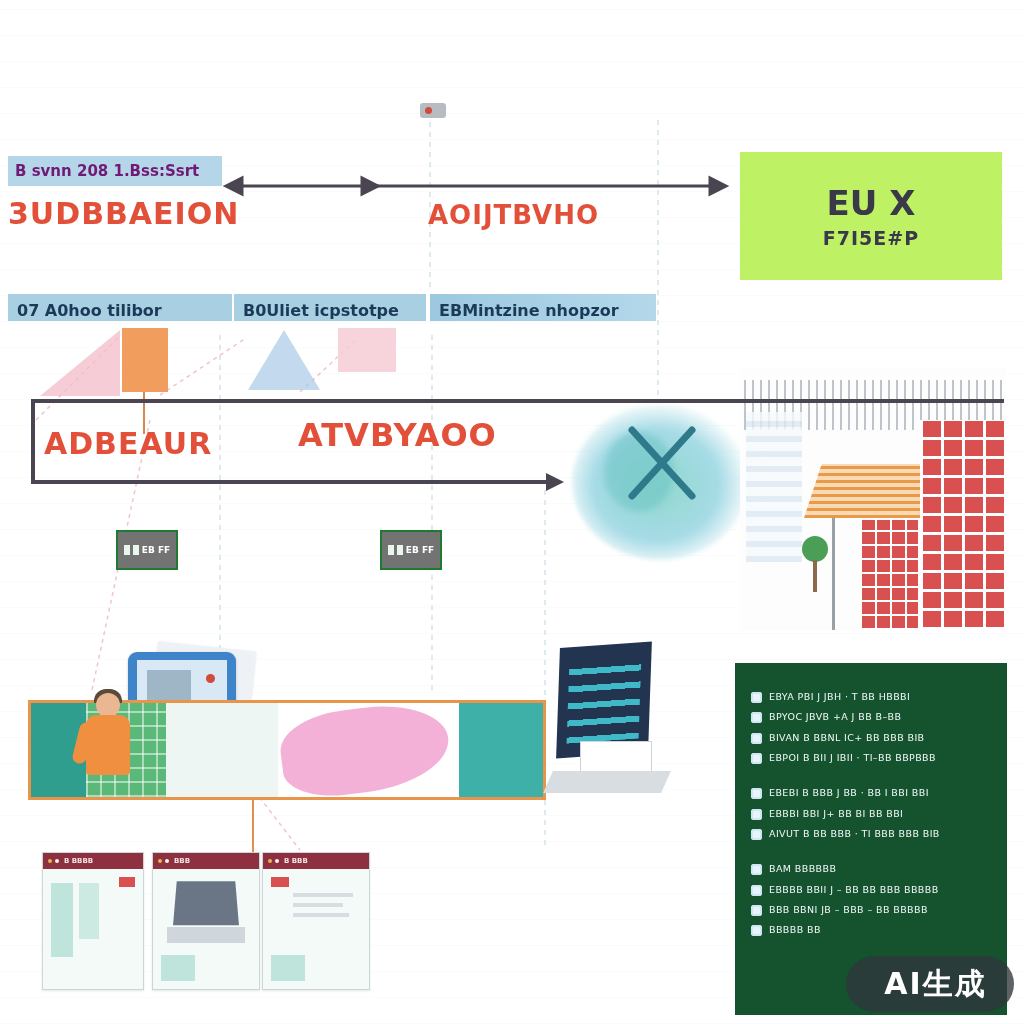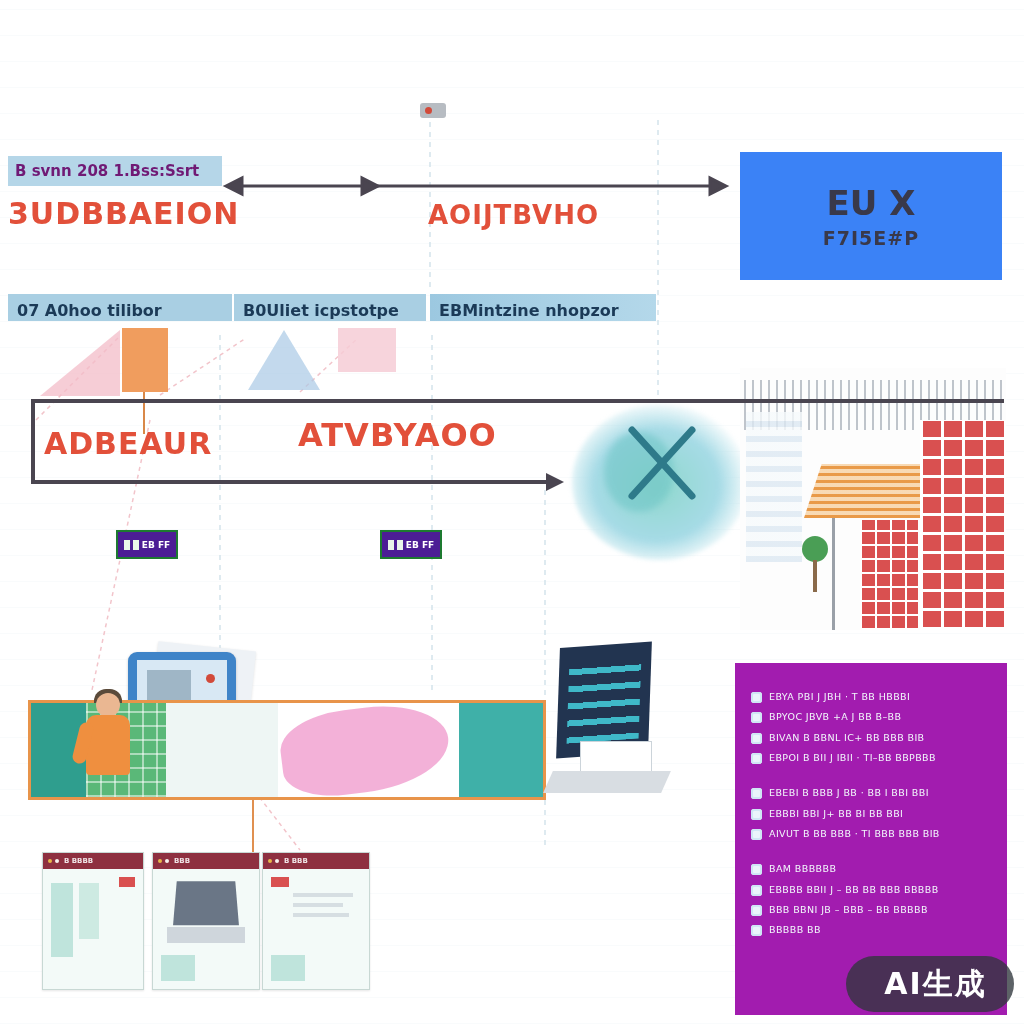--- a/index.html
+++ b/index.html
@@ -32,21 +32,21 @@
   .label-top{
     left:8px;top:156px;width:214px;height:30px;background:#b5d6e8;
     font-size:15px;font-weight:700;color:#701a75;line-height:30px;padding-left:7px;box-sizing:border-box;
     white-space:nowrap;overflow:hidden;
   }
   .term{font-weight:800;color:#e2503a;white-space:nowrap;}
   .term-left{left:8px;top:196px;font-size:30px;letter-spacing:1px;}
   .term-mid{left:428px;top:200px;font-size:26px;letter-spacing:1px;}
 
   .orange-box{
-    left:740px;top:152px;width:262px;height:128px;background:#3b82f6;
+    left:740px;top:152px;width:262px;height:128px;background:#bef264;
     display:flex;flex-direction:column;align-items:center;justify-content:center;gap:4px;
   }
   .orange-box .l1{font-size:34px;font-weight:800;color:#39394a;}
   .orange-box .l2{font-size:19px;font-weight:800;color:#39394a;letter-spacing:1px;}
 
   
   .cat-bar{
     top:294px;height:27px;background:#a9cfe3;font-size:16px;font-weight:700;color:#1b3a57;
     line-height:34px;padding-left:9px;box-sizing:border-box;white-space:nowrap;overflow:hidden;
   }
@@ -89,21 +89,21 @@
                      repeating-linear-gradient(90deg,#ffffff 0 3px,transparent 3px 21px);}
   .red-band2{left:120px;top:152px;width:58px;height:110px;background-color:#d95050;
     background-image:repeating-linear-gradient(0deg,#ffffff 0 2px,transparent 2px 14px),
                      repeating-linear-gradient(90deg,#ffffff 0 2px,transparent 2px 15px);}
   .tree-top{left:62px;top:168px;width:26px;height:26px;background:#4a9e55;border-radius:50%;}
   .tree-trunk{left:73px;top:192px;width:4px;height:32px;background:#8a6a4a;}
   .pole{left:92px;top:150px;width:3px;height:112px;background:#9aa0a8;}
 
   
   .tag{
-    width:62px;height:29px;background:#4c1d95;border:2px solid #1d7a30;box-sizing:border-box;
+    width:62px;height:40px;background:#737373;border:2px solid #1d7a30;box-sizing:border-box;
     display:flex;align-items:center;justify-content:center;gap:3px;
   }
   .tag .sq{width:6px;height:10px;background:#eaf6ea;}
   .tag .lbl{font-size:9px;font-weight:700;color:#ffffff;white-space:nowrap;}
   .tag-1{left:116px;top:530px;}
   .tag-2{left:380px;top:530px;}
 
   
   .tablet-back{left:152px;top:646px;width:98px;height:120px;background:#eef2f6;transform:rotate(6deg);box-shadow:0 1px 3px rgba(0,0,0,.12);}
   .tablet{left:128px;top:652px;width:108px;height:118px;background:#3f84c8;border-radius:9px;box-shadow:0 1px 3px rgba(0,0,0,.2);}
@@ -154,21 +154,21 @@
   .cb-lap-base{left:14px;top:58px;width:78px;height:16px;background:#cfd6dc;}
   .cb-teal-b{left:8px;bottom:8px;width:34px;height:26px;background:#bfe4dc;}
   .cb-line{left:30px;height:4px;background:#d6dee2;}
   .cb-l1{top:24px;width:60px;}
   .cb-l2{top:34px;width:50px;}
   .cb-l3{top:44px;width:56px;}
   .cb-red-tag-l{left:8px;top:8px;width:18px;height:10px;background:#d95050;}
 
   
   .blue-panel{
-    left:735px;top:663px;width:272px;height:352px;background:#a21caf;
+    left:735px;top:663px;width:272px;height:352px;background:#14532d;
     padding:28px 14px 14px 16px;box-sizing:border-box;
   }
   .bp-item{display:flex;align-items:flex-start;gap:7px;margin-bottom:8px;}
   .bp-item.gap-before{margin-top:23px;}
   .bp-icon{width:11px;height:11px;border-radius:3px;background:#eaf4fb;flex:none;margin-top:1px;box-shadow:inset 0 0 0 2px #cfe6f5;}
   .bp-text{font-size:9.5px;line-height:1.3;color:#f2f8fc;letter-spacing:.4px;}
 
   
   .watermark{
     left:846px;top:956px;width:168px;height:56px;background:rgba(48,54,60,.78);

